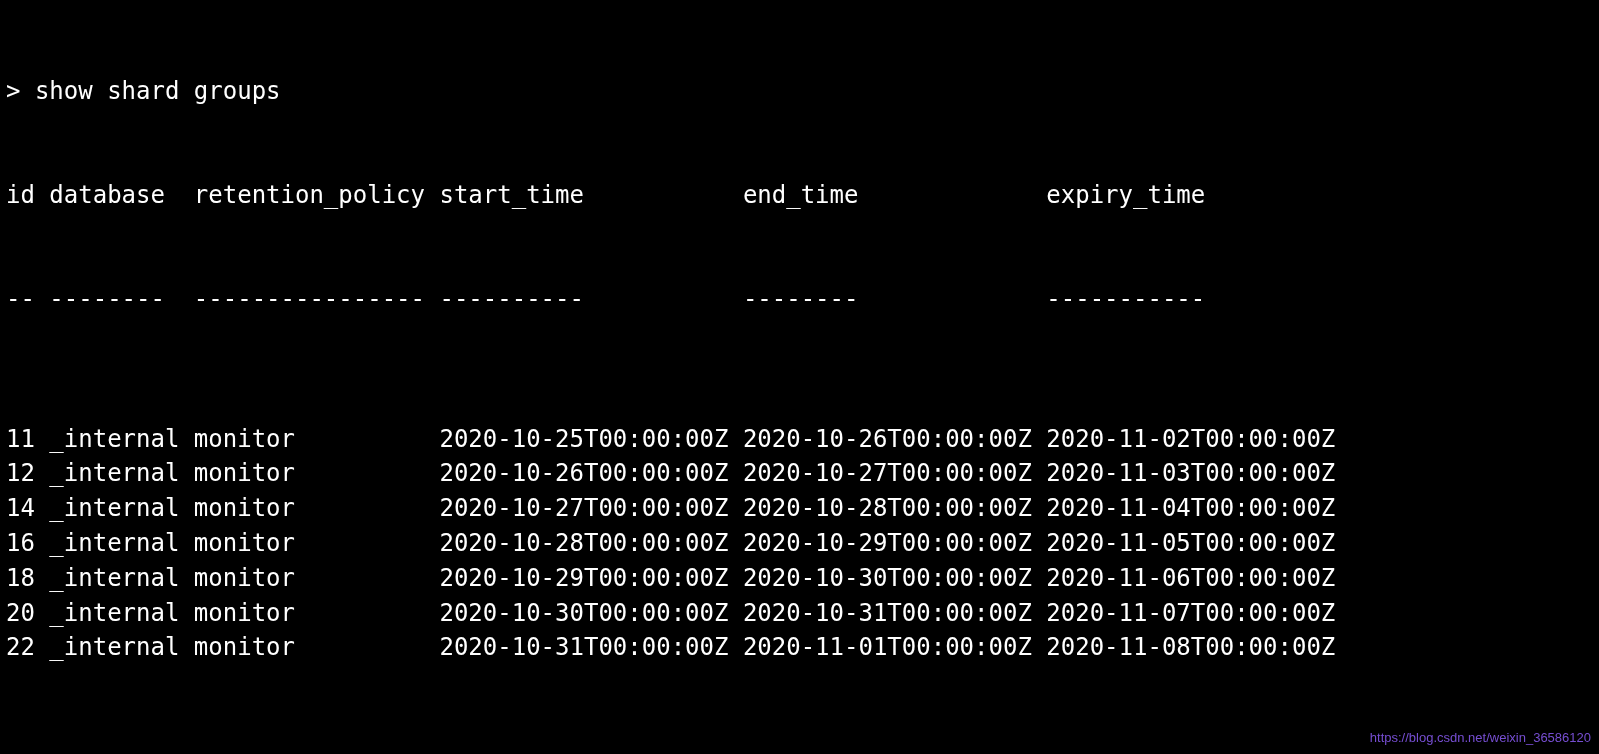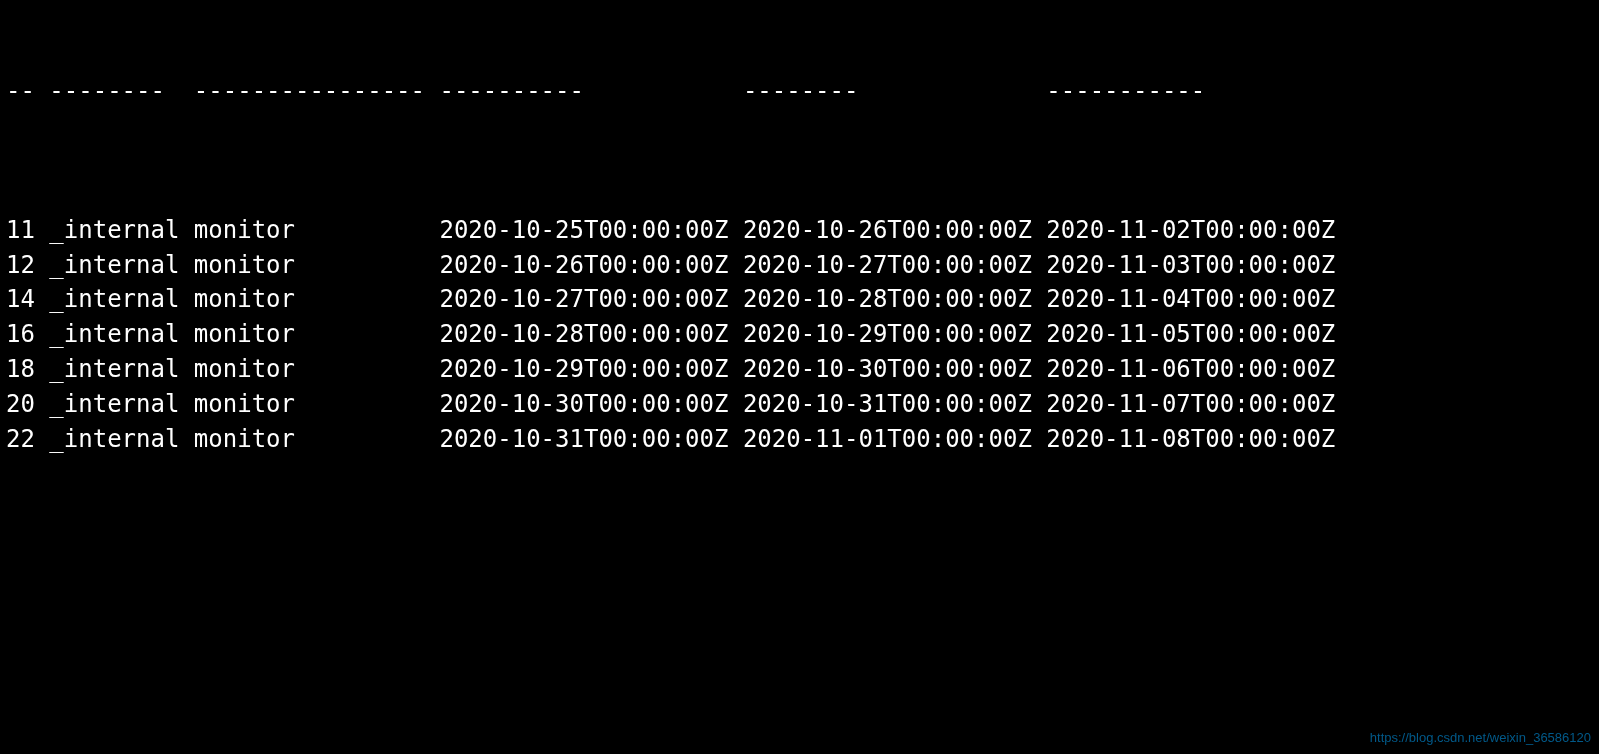--- a/index.html
+++ b/index.html
@@ -23,31 +23,33 @@
   .c-id   { width: 3ch; }
   .c-db   { width: 10ch; }
   .c-rp   { width: 17ch; }
   .c-st   { width: 21ch; }
   .c-et   { width: 21ch; }
   .c-ex   { width: 21ch; }
   .watermark {
     position: absolute;
     right: 8px;
     bottom: 6px;
-    color: #0369a1;
+    color: #8b5cf6;
     font-size: 13px;
     font-family: Arial, sans-serif;
     opacity: 0.85;
     white-space: nowrap;
   }
 </style>
 </head>
 <body>
 
 <div class="terminal">
+  <div class="row"><span>&gt; </span><span>show shard groups</span></div>
+  <div class="row"><span class="c-id">id</span><span class="c-db">database</span><span class="c-rp">retention_policy</span><span class="c-st">start_time</span><span class="c-et">end_time</span><span class="c-ex">expiry_time</span></div>
   <div class="row"><span class="c-id">--</span><span class="c-db">--------</span><span class="c-rp">----------------</span><span class="c-st">----------</span><span class="c-et">--------</span><span class="c-ex">-----------</span></div>
 
   <div id="rows-container"><div class="row"><span class="c-id">11</span><span class="c-db">_internal</span><span class="c-rp">monitor</span><span class="c-st">2020-10-25T00:00:00Z</span><span class="c-et">2020-10-26T00:00:00Z</span><span class="c-ex">2020-11-02T00:00:00Z</span></div><div class="row"><span class="c-id">12</span><span class="c-db">_internal</span><span class="c-rp">monitor</span><span class="c-st">2020-10-26T00:00:00Z</span><span class="c-et">2020-10-27T00:00:00Z</span><span class="c-ex">2020-11-03T00:00:00Z</span></div><div class="row"><span class="c-id">14</span><span class="c-db">_internal</span><span class="c-rp">monitor</span><span class="c-st">2020-10-27T00:00:00Z</span><span class="c-et">2020-10-28T00:00:00Z</span><span class="c-ex">2020-11-04T00:00:00Z</span></div><div class="row"><span class="c-id">16</span><span class="c-db">_internal</span><span class="c-rp">monitor</span><span class="c-st">2020-10-28T00:00:00Z</span><span class="c-et">2020-10-29T00:00:00Z</span><span class="c-ex">2020-11-05T00:00:00Z</span></div><div class="row"><span class="c-id">18</span><span class="c-db">_internal</span><span class="c-rp">monitor</span><span class="c-st">2020-10-29T00:00:00Z</span><span class="c-et">2020-10-30T00:00:00Z</span><span class="c-ex">2020-11-06T00:00:00Z</span></div><div class="row"><span class="c-id">20</span><span class="c-db">_internal</span><span class="c-rp">monitor</span><span class="c-st">2020-10-30T00:00:00Z</span><span class="c-et">2020-10-31T00:00:00Z</span><span class="c-ex">2020-11-07T00:00:00Z</span></div><div class="row"><span class="c-id">22</span><span class="c-db">_internal</span><span class="c-rp">monitor</span><span class="c-st">2020-10-31T00:00:00Z</span><span class="c-et">2020-11-01T00:00:00Z</span><span class="c-ex">2020-11-08T00:00:00Z</span></div></div>
 
   
 </div>
 
 <div class="watermark">https://blog.csdn.net/weixin_36586120</div>
 
 </body></html>

